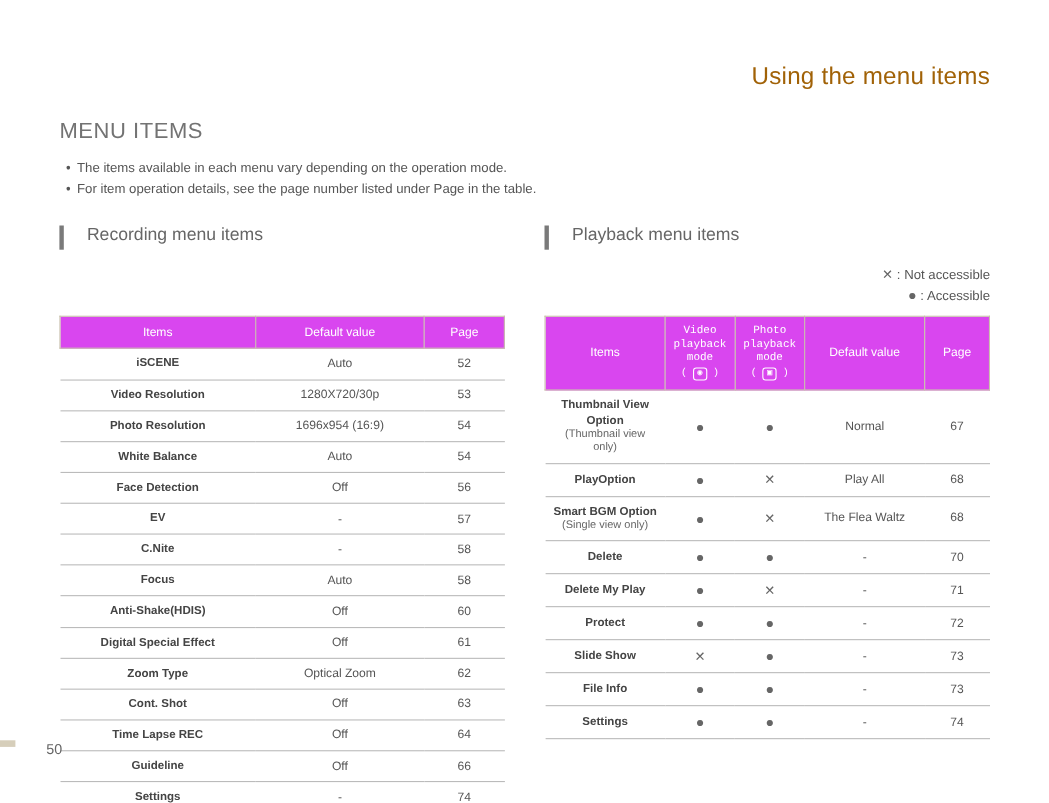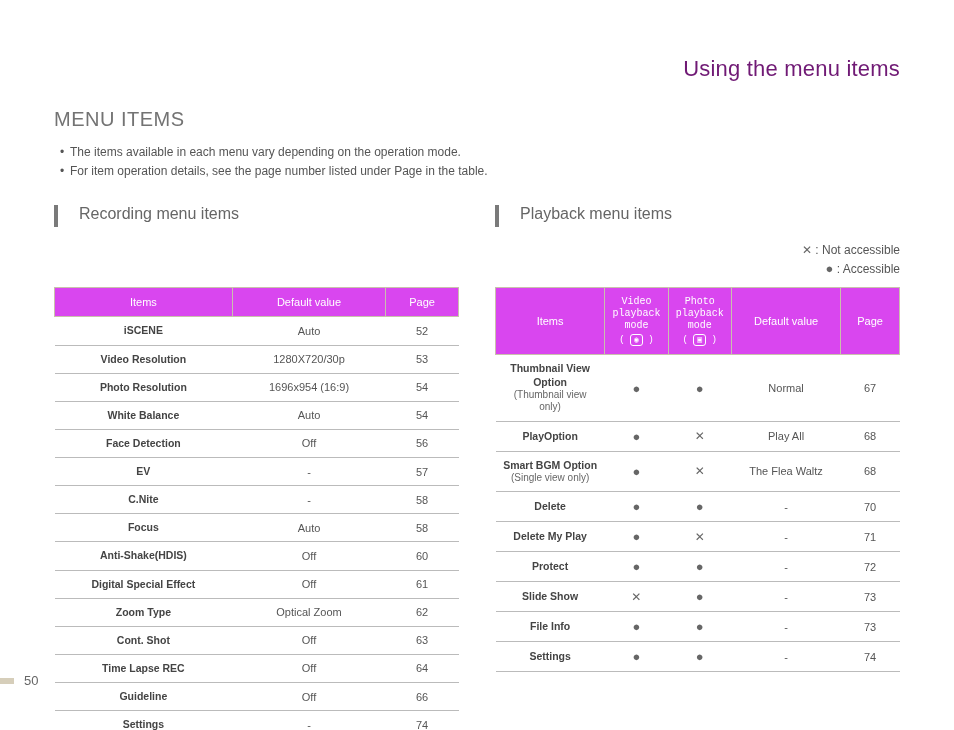--- a/index.html
+++ b/index.html
@@ -10,21 +10,21 @@
     background: #fff;
     color: #555;
     position: relative;
   }
   .page {
     padding: 56px 54px 40px 54px;
   }
   .chapter {
     text-align: right;
     font-size: 22px;
-    color: #701a75;
+    color: #a16207;
     font-weight: 300;
     margin-bottom: 26px;
     letter-spacing: 0.2px;
   }
   .section-title {
     font-size: 20px;
     color: #737373;
     letter-spacing: 0.5px;
     margin-bottom: 12px;
     font-weight: 400;
@@ -98,22 +98,22 @@
     display: block;
     color: #666;
   }
   .dot { font-size: 13px; color: #666; }
   .x { font-size: 12px; color: #666; }
   .pagefoot {
     position: absolute;
     left: 0;
     bottom: 42px;
     display: flex;
-    align-items: center;
-    gap: 10px;
+    align-items: flex-start;
+    gap: 28px;
   }
   .pagefoot .stub {
     width: 14px;
     height: 6px;
     background: #d6ceba;
   }
   .pagefoot .num {
     font-size: 13px;
     color: #666;
   }

